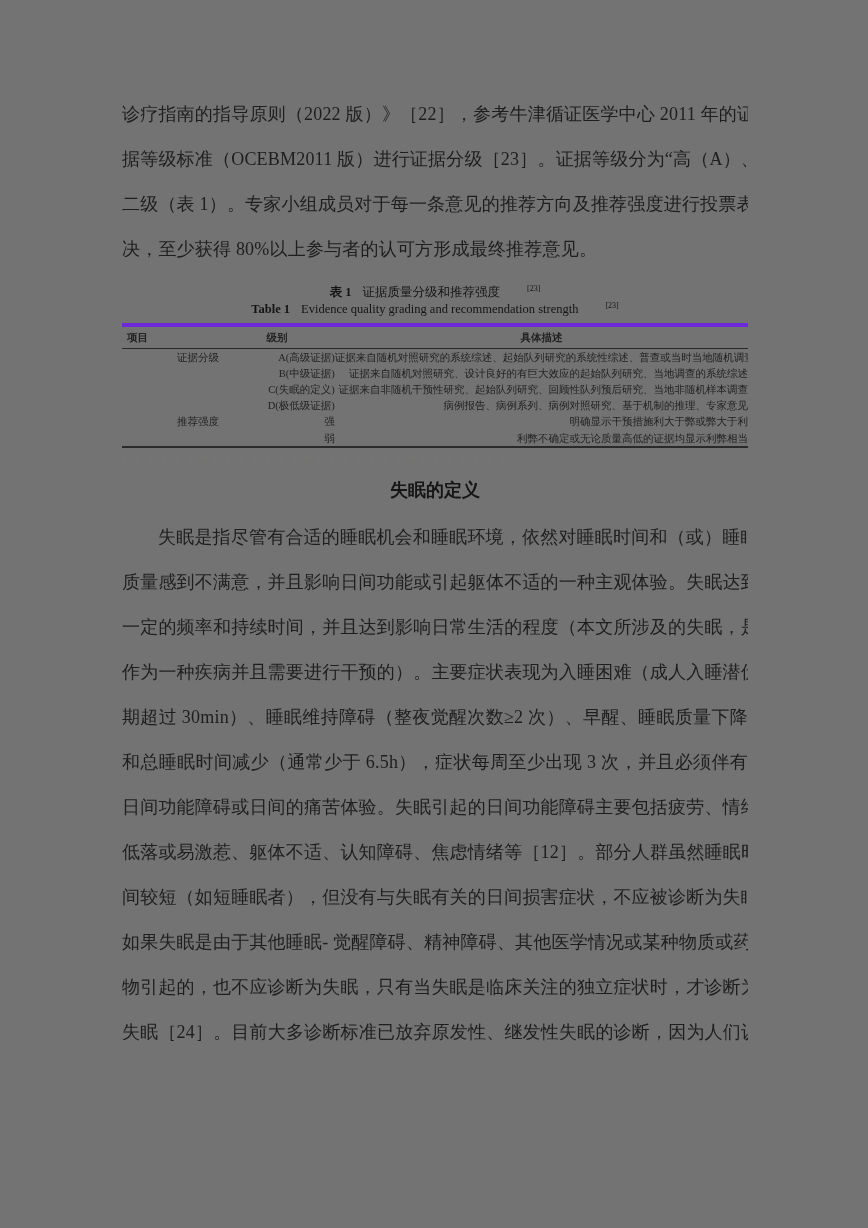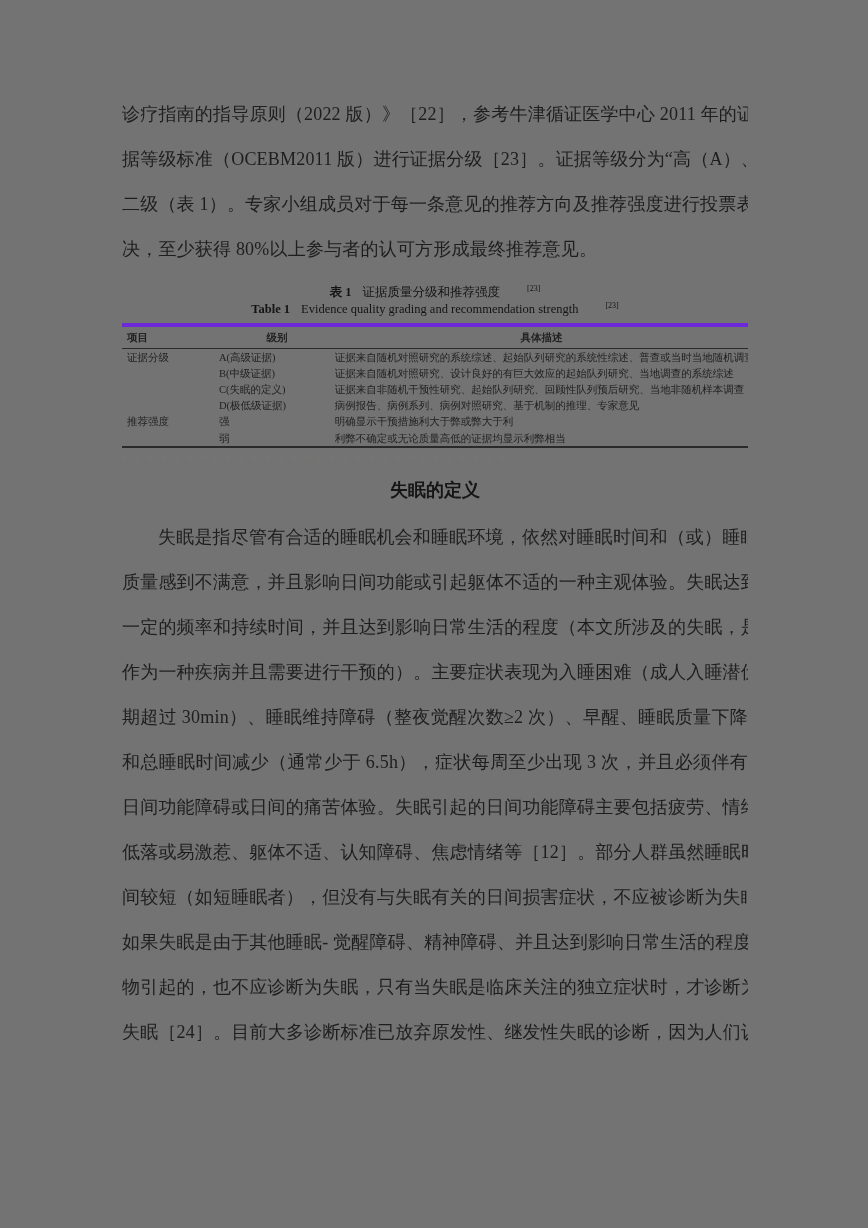--- a/index.html
+++ b/index.html
@@ -56,21 +56,21 @@
     padding: 4px 0 3px 0;
     line-height: 14px;
   }
   table.evd thead td.h1 { text-align: left; padding-left: 5px; }
   table.evd thead td.h2 { text-align: center; }
   table.evd thead td.h3 { text-align: center; }
   table.evd tbody td {
     padding: 1.5px 0;
     line-height: 13.2px;
     vertical-align: top;
-    text-align: left;
+    text-align: right;
     white-space: nowrap;
     overflow: hidden;
   }
   table.evd tbody td.item { padding-left: 5px; }
 
   
   .artifact {
     margin-top: 6px;
     height: 7px;
     width: 62%;
@@ -167,19 +167,19 @@
     <div class="para body">
       <div class="line indent">失眠是指尽管有合适的睡眠机会和睡眠环境，依然对睡眠时间和（或）睡眠</div>
       <div class="line">质量感到不满意，并且影响日间功能或引起躯体不适的一种主观体验。失眠达到</div>
       <div class="line">一定的频率和持续时间，并且达到影响日常生活的程度（本文所涉及的失眠，是</div>
       <div class="line">作为一种疾病并且需要进行干预的）。主要症状表现为入睡困难（成人入睡潜伏</div>
       <div class="line">期超过 30min）、睡眠维持障碍（整夜觉醒次数≥2 次）、早醒、睡眠质量下降</div>
       <div class="line">和总睡眠时间减少（通常少于 6.5h），症状每周至少出现 3 次，并且必须伴有</div>
       <div class="line">日间功能障碍或日间的痛苦体验。失眠引起的日间功能障碍主要包括疲劳、情绪</div>
       <div class="line">低落或易激惹、躯体不适、认知障碍、焦虑情绪等［12］。部分人群虽然睡眠时</div>
       <div class="line">间较短（如短睡眠者），但没有与失眠有关的日间损害症状，不应被诊断为失眠。</div>
-      <div class="line">如果失眠是由于其他睡眠- 觉醒障碍、精神障碍、并且达到影响日常生活的程度</div>
+      <div class="line">如果失眠是由于其他睡眠- 觉醒障碍、精神障碍、其他医学情况或某种物质或药</div>
       <div class="line">物引起的，也不应诊断为失眠，只有当失眠是临床关注的独立症状时，才诊断为</div>
       <div class="line">失眠［24］。目前大多诊断标准已放弃原发性、继发性失眠的诊断，因为人们认</div>
     </div>
 
   </div>
 </div>
 
 </body></html>

